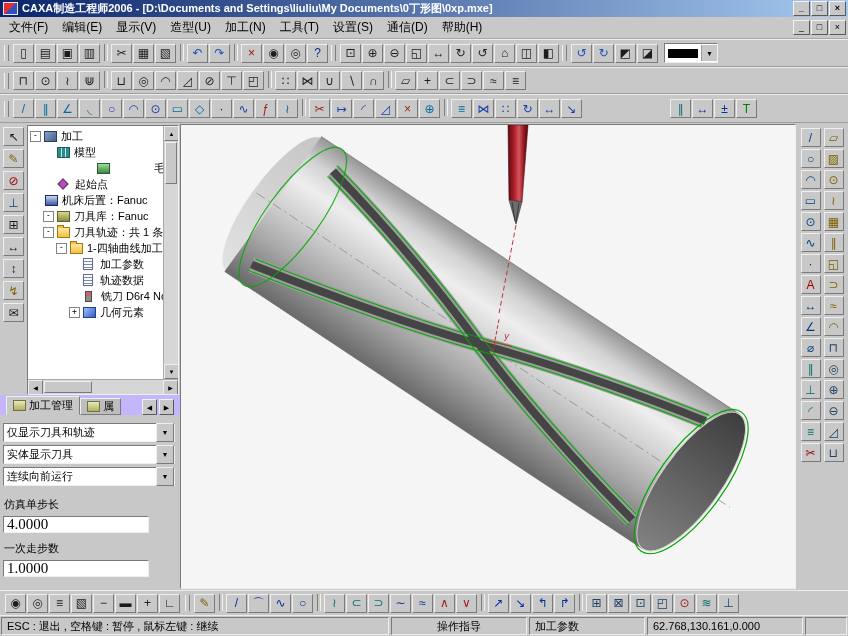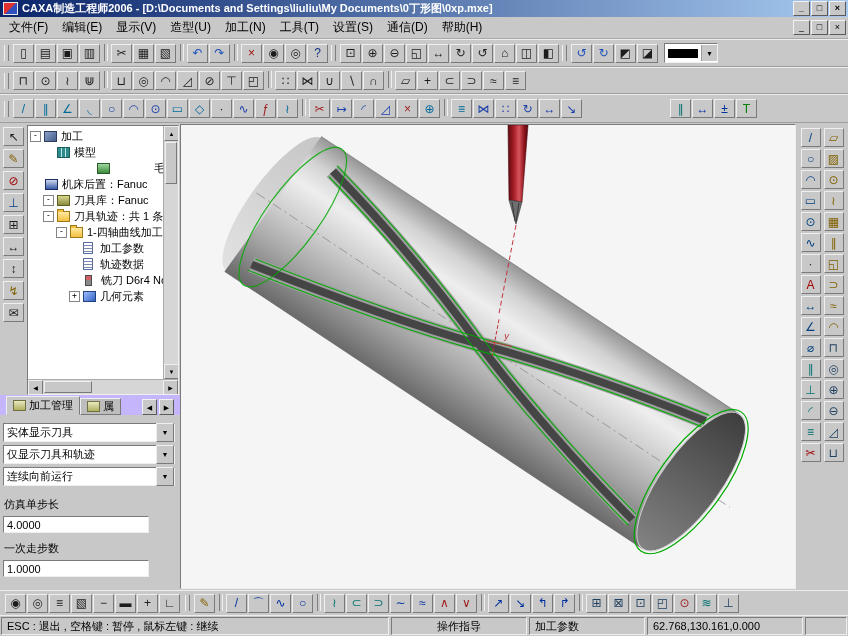--- a/index.html
+++ b/index.html
@@ -86,21 +86,21 @@
   .tab-arrows{margin-left:auto;display:flex;gap:1px}
 
   .controls{flex:1;padding:8px 4px 0 3px;display:flex;flex-direction:column}
   .sel{height:19px;flex:none;width:172px;box-sizing:border-box;margin-bottom:3px;background:#fff;display:flex;align-items:center;
     border:1px solid;border-color:#7a7a7a #efefef #efefef #7a7a7a}
   .sel .txt{flex:1;padding:0 3px;white-space:nowrap;overflow:hidden}
   .sel .arrow{width:16px;height:17px;flex:none;background:#c8c8c8;display:flex;align-items:center;justify-content:center;
     font-size:7px;border:1px solid;border-color:#efefef #7a7a7a #7a7a7a #efefef}
   .field-label{margin:8px 0 4px 1px}
   .field-input{width:146px;height:17px;box-sizing:border-box;border:1px solid;border-color:#7a7a7a #efefef #efefef #7a7a7a;
-    font-family:Liberation Sans, sans-serif;font-size:11px;padding:0 3px}
+    font-family:Liberation Serif, serif;font-size:15px;padding:0 3px}
 
   .viewport{flex:1;position:relative;margin:1px 0;background:#f5f5f5;
     border:1px solid;border-color:#7a7a7a #efefef #efefef #7a7a7a;overflow:hidden}
   .viewport svg{position:absolute;left:0;top:0;width:100%;height:100%}
 
   .right-col{width:52px;flex:none;display:flex;justify-content:center;gap:3px;padding-top:5px;background:#c8c8c8}
   .vtb2{display:flex;flex-direction:column}
   .vtb2 .tbtn{margin:0 0 2px 0;width:20px;height:19px}
 
   
@@ -480,20 +480,25 @@
                 <div class="trow" style="padding-left: 15px;">
                   <span class="texp blank"></span>
                   <span class="ticon i-model"></span>
                   <span class="tlabel">模型</span>
                 </div>
                 <div class="trow" style="padding-left: 15px; gap: 40px;">
                   <span class="texp blank"></span>
                   <span class="ticon i-blank"></span>
                   <span class="tlabel">毛坯</span>
                 </div>
+                <div class="trow" style="padding-left: 15px;">
+                  <span class="texp blank"></span>
+                  <span class="ticon i-start"></span>
+                  <span class="tlabel">起始点</span>
+                </div>
                 <div class="trow" style="padding-left: 3px;">
                   <span class="texp blank"></span>
                   <span class="ticon i-post"></span>
                   <span class="tlabel">机床后置：Fanuc</span>
                 </div>
                 <div class="trow" style="padding-left: 15px;">
                   <span class="texp">-</span>
                   <span class="ticon i-lib"></span>
                   <span class="tlabel">刀具库：Fanuc</span>
                 </div>
@@ -563,25 +568,25 @@
             </div>
             <div class="win-btn tabarrow">
               <span>▶</span>
             </div>
           </span>
       </div>
 
       <div class="controls">
         <span>
             <div class="sel">
+              <div class="txt">仅显示刀具和轨迹</div>
+              <div class="arrow">▼</div>
+            </div>
+            <div class="sel">
               <div class="txt">实体显示刀具</div>
-              <div class="arrow">▼</div>
-            </div>
-            <div class="sel">
-              <div class="txt">仅显示刀具和轨迹</div>
               <div class="arrow">▼</div>
             </div>
             <div class="sel">
               <div class="txt">连续向前运行</div>
               <div class="arrow">▼</div>
             </div>
           </span>
         <span style="display:flex;flex-direction:column">
             <div class="field-label">仿真单步长</div>
             <input class="field-input" value="4.0000" style="">

